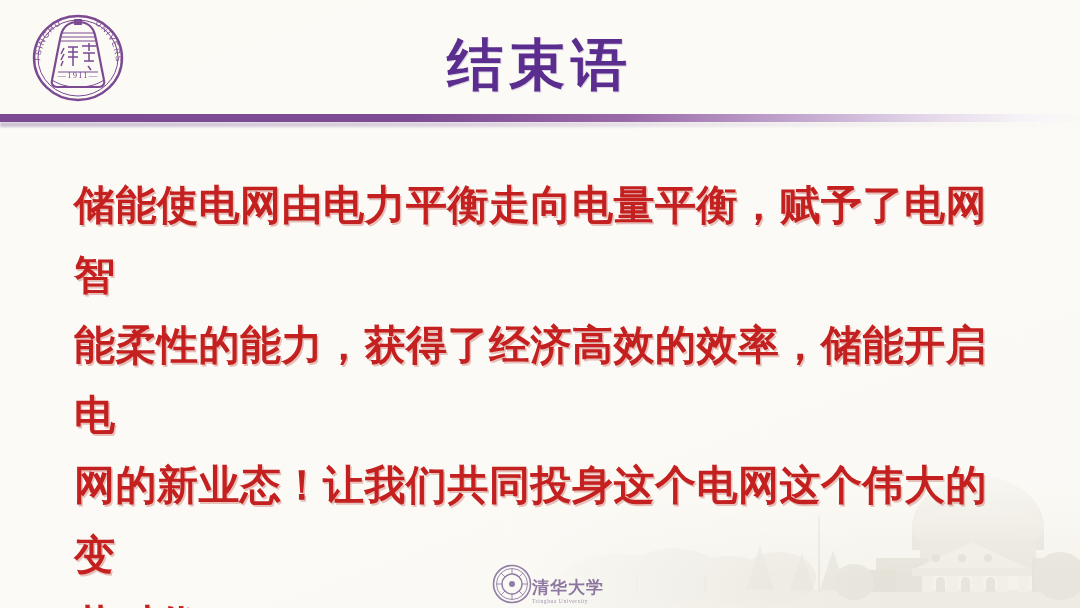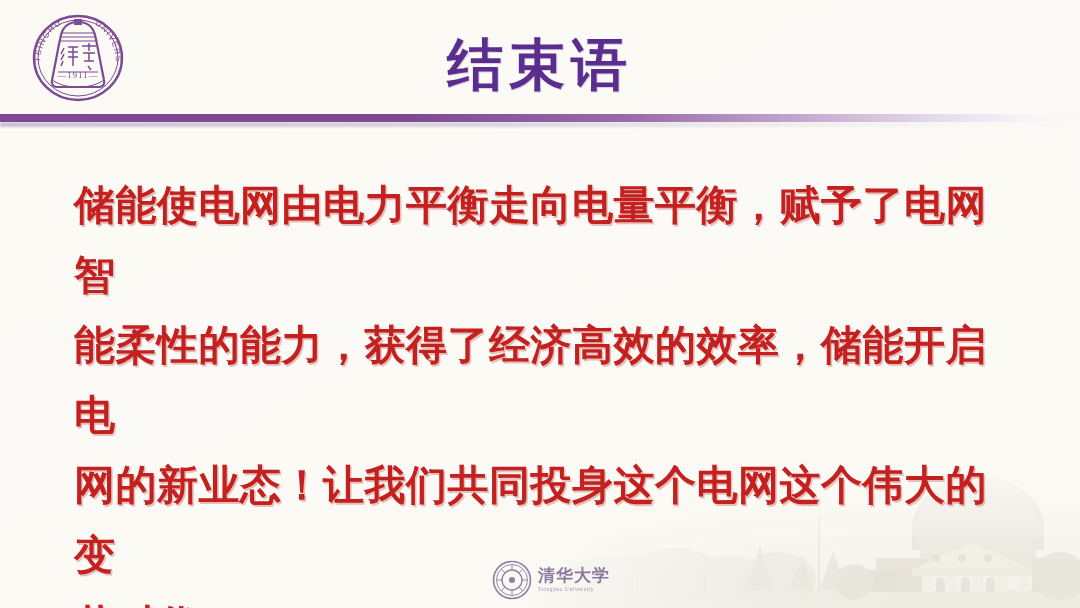--- a/index.html
+++ b/index.html
@@ -127,22 +127,21 @@
   #campus-photo svg { position: absolute; left: 0; top: 0; }
 
   
   #watermark {
     position: absolute;
     left: 492px;
     bottom: 4px;
     width: 140px;
     height: 48px;
     display: flex;
-    align-items: center;
-    gap: 6px;
+    align-items: flex-end;
     opacity: 0.62;
     z-index: 12;
   }
   #watermark .wm-seal { width: 40px; height: 40px; flex: 0 0 40px; }
   #watermark .wm-text { display: flex; flex-direction: column; line-height: 1; }
   #watermark .wm-cn {
     font-family: "DejaVu Serif", "Liberation Serif", serif;
     font-size: 17px;
     font-weight: bold;
     color: #4c2a72;

